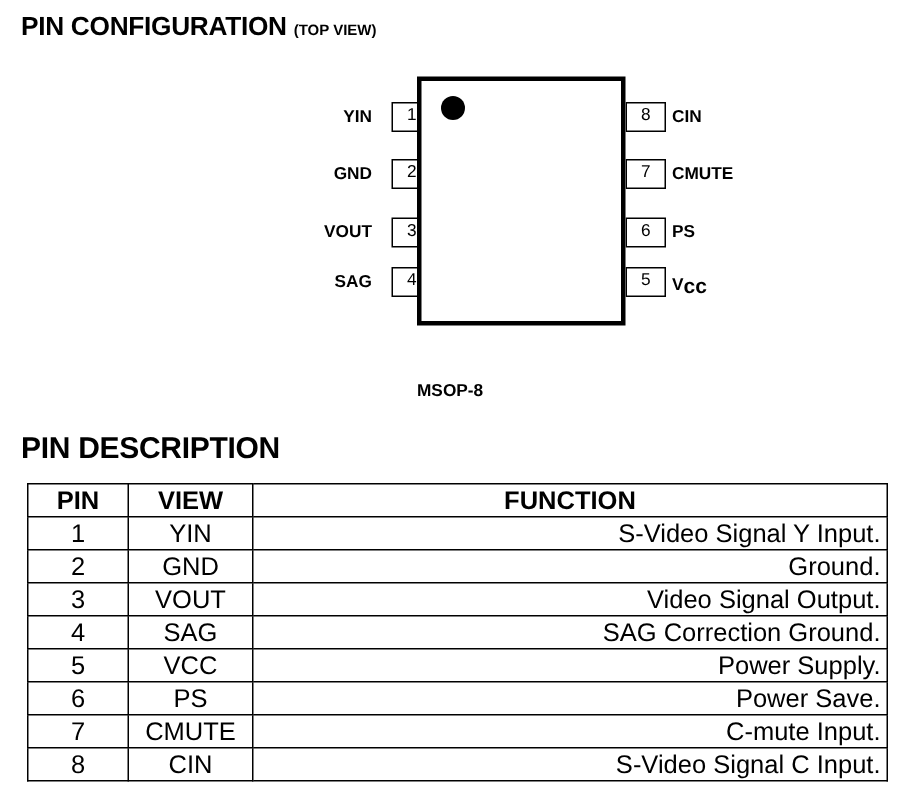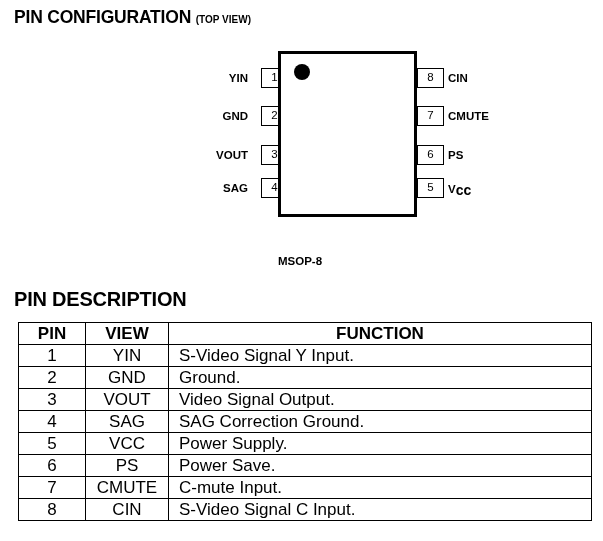--- a/index.html
+++ b/index.html
@@ -153,21 +153,21 @@
   }
   #pin-table th {
     font-weight: bold;
     text-align: center;
   }
   #pin-table td.cell-pin,
   #pin-table td.cell-name {
     text-align: center;
   }
   #pin-table td.cell-func {
-    text-align: left;
+    text-align: right;
     padding-left: 10px;
   }
 </style>
 </head>
 <body>
 
 <div class="section-heading" id="pin-config-heading">
   <span>PIN CONFIGURATION</span>
   <span class="sub">(TOP VIEW)</span>
 </div>

